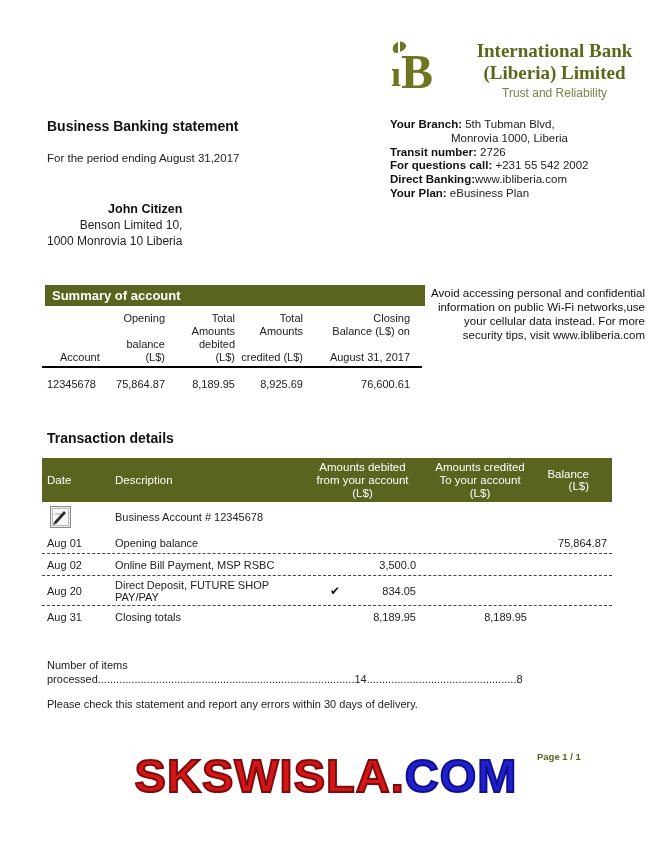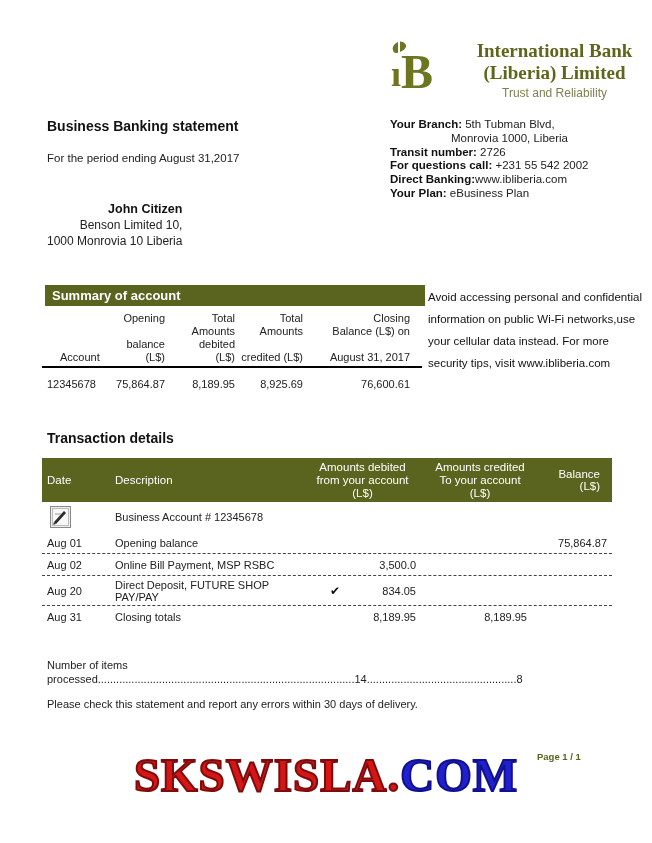--- a/index.html
+++ b/index.html
@@ -34,48 +34,48 @@
     background:#5a641e; color:#fff; font-weight:bold; font-size:13px; line-height:21px; padding-left:7px; }
   .summary-table { position:absolute; left:42px; top:306px; width:380px; font-size:11px; }
   .sum-head { display:grid; grid-template-columns:68px 55px 70px 68px 107px; height:62px; border-bottom:2px solid #000; }
   .sum-head > div { display:flex; align-items:flex-end; justify-content:flex-end; padding-bottom:2px; }
   .sum-head > div:first-child { justify-content:flex-start; padding-left:18px; }
   .preline { white-space:pre-line; text-align:right; line-height:13px; }
   .sum-row { display:grid; grid-template-columns:68px 55px 70px 68px 107px; padding-top:10px; }
   .sum-row > div { text-align:right; }
   .sum-row > div:first-child { text-align:left; padding-left:5px; }
   
-  .tip { position:absolute; left:428px; top:286px; width:217px; font-size:11.5px; line-height:22px; color:#111; }
+  .tip { position:absolute; left:428px; top:286px; width:217px; font-size:11.5px; line-height:14px; color:#111;text-align:right; }
   
   .txn-title { position:absolute; left:47px; top:430px; font-size:14px; font-weight:bold; color:#111; }
   .txn-table { position:absolute; left:42px; top:458px; width:570px; font-size:11px; }
   .txn-head { display:grid; grid-template-columns:68px 190px 120px 115px 77px; height:44px;
     background:#5a641e; color:#fff; font-size:11.5px; align-items:center; }
   .txn-head > div { padding-left:5px; }
   .txn-head .hd-multi { white-space:pre-line; line-height:13px; text-align:center; }
-  .txn-head .hd-balance { text-align:right; padding-right:12px; }
+  .txn-head .hd-balance { text-align:right; padding-right:23px; }
   .txn-row { display:grid; grid-template-columns:68px 190px 120px 115px 77px; align-items:center; }
   .txn-row > div { padding-left:5px; }
   .txn-row .num { text-align:right; padding-right:4px; padding-left:0; }
   .txn-row .num-cred { text-align:right; padding-right:8px; padding-left:0; }
   .txn-row .num-bal { text-align:right; padding-right:5px; padding-left:0; }
   .r-acct { height:30px; }
   .r-sm { height:22px; }
   .r-md { height:30px; }
   .dashed { border-bottom:1px dashed #444; }
   .deb-flex { display:flex; align-items:center; justify-content:space-between; padding-right:4px; }
   .checkmark { font-size:12px; color:#111; padding-left:25px; font-weight:bold; }
   .doc-icon { width:21px; height:22px; margin-left:3px; display:block; }
   
   .items { position:absolute; left:47px; top:659px; font-size:11px; line-height:13.5px; white-space:nowrap; }
   .notice { position:absolute; left:47px; top:698px; font-size:11px; }
   .page-label { position:absolute; left:537px; top:751px; font-size:9.5px; font-weight:bold; color:#5a641e; z-index:1; }
   
   .watermark { position:absolute; left:0; top:748px; width:652px; text-align:center; z-index:5;
-    font-family:Liberation Serif, serif; font-weight:bold; font-size:47px; letter-spacing:1px; white-space:nowrap; }
+    font-family:Liberation Sans, sans-serif; font-weight:bold; font-size:47px; letter-spacing:1px; white-space:nowrap; }
   .wm-red  { color:#d41616; -webkit-text-stroke:2px #7e0b0b; }
   .wm-blue { color:#2020cf; -webkit-text-stroke:2px #10108f; }
 </style>
 </head>
 <body>
 
 <div class="page">
 
   <div class="logo-block">
     <div class="logo-mark">

